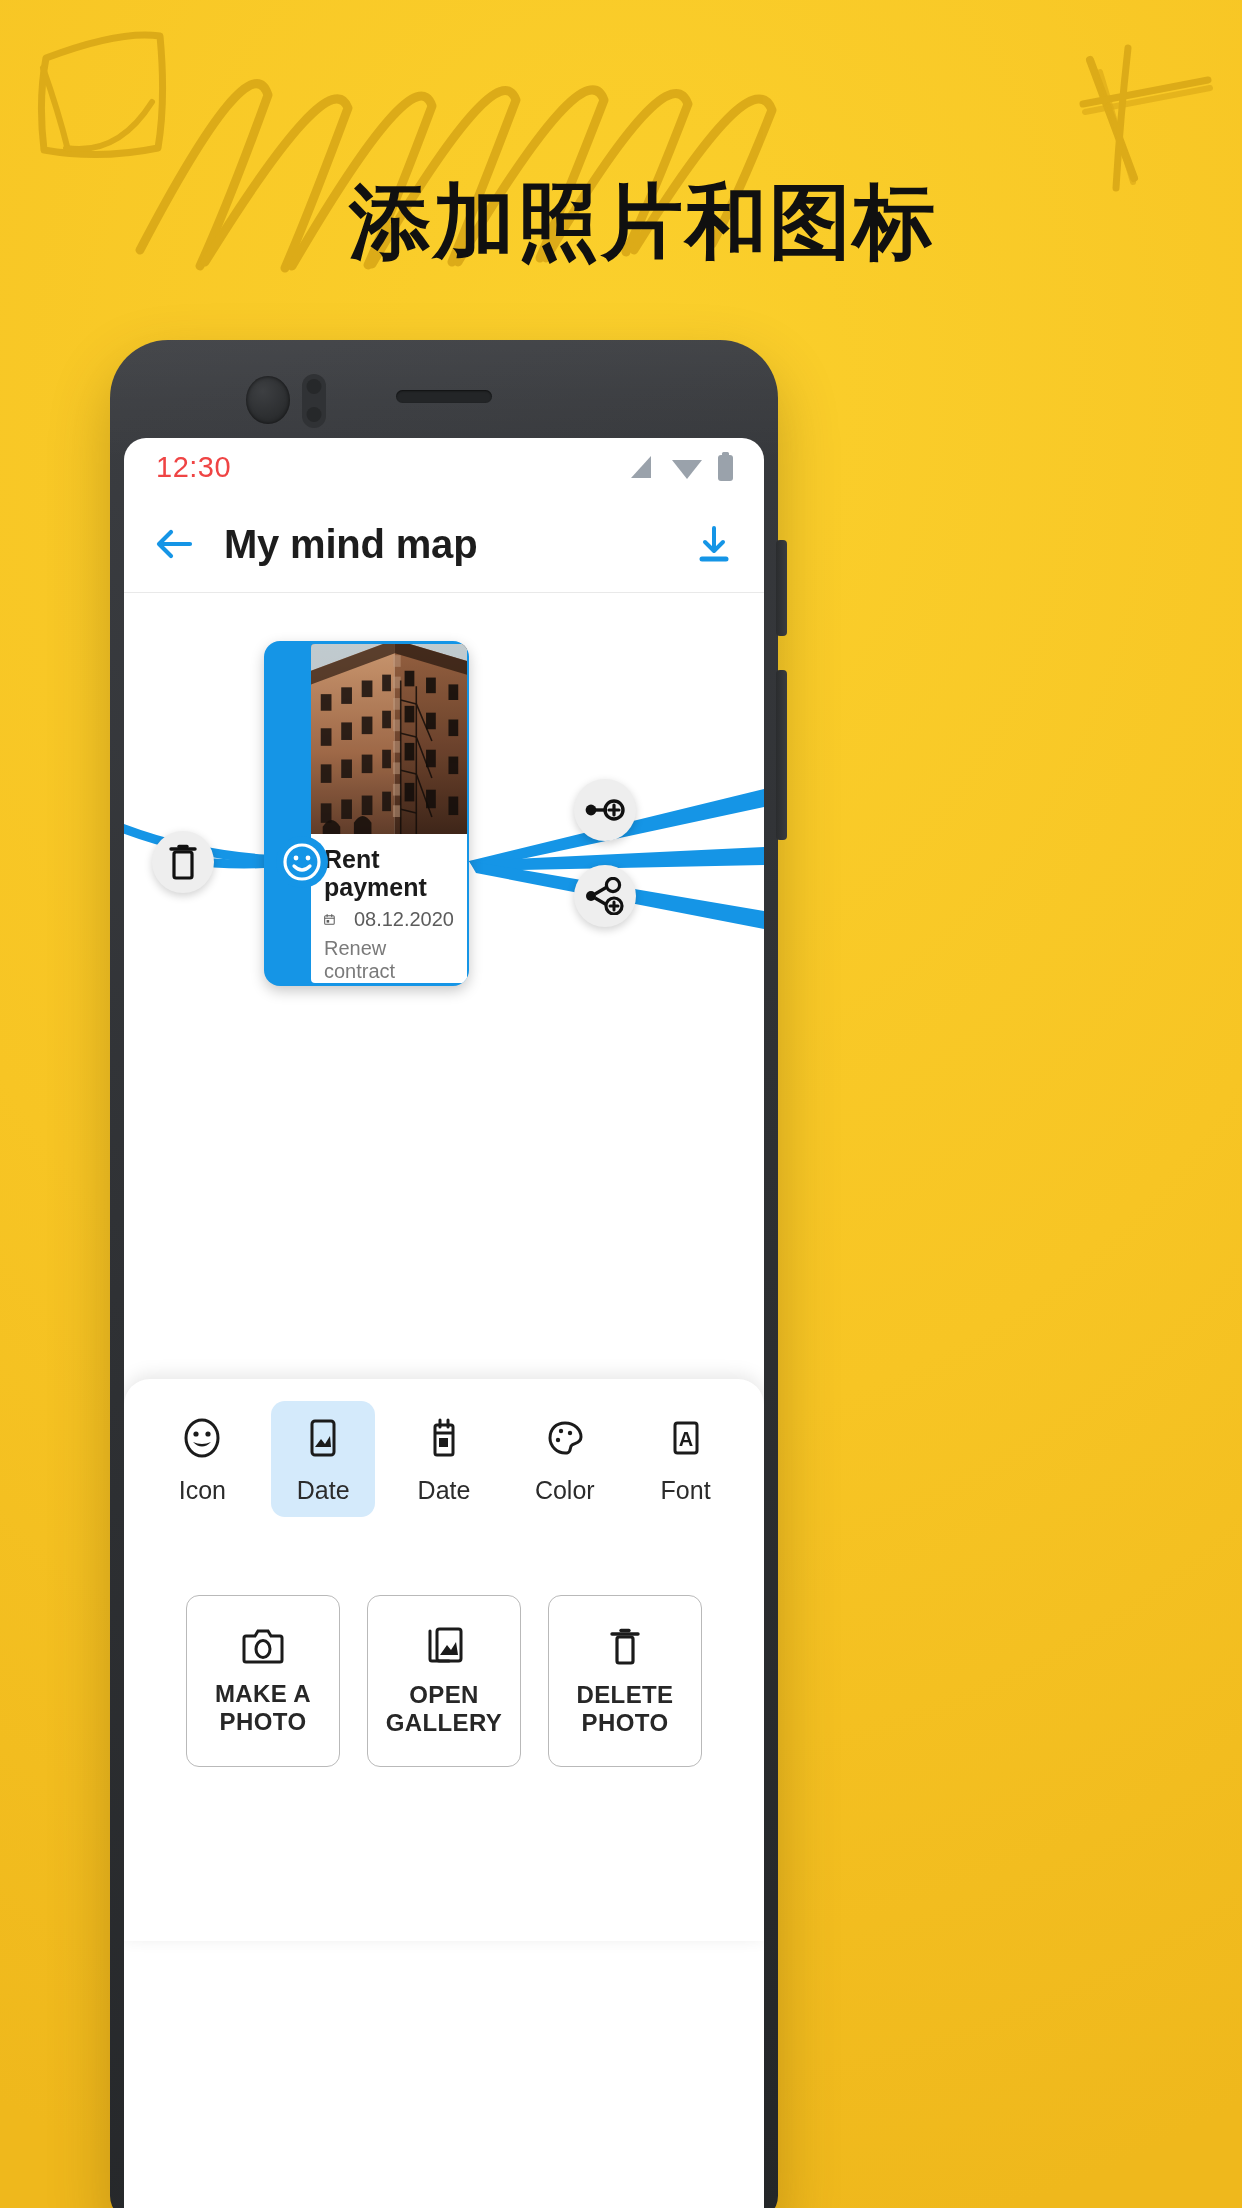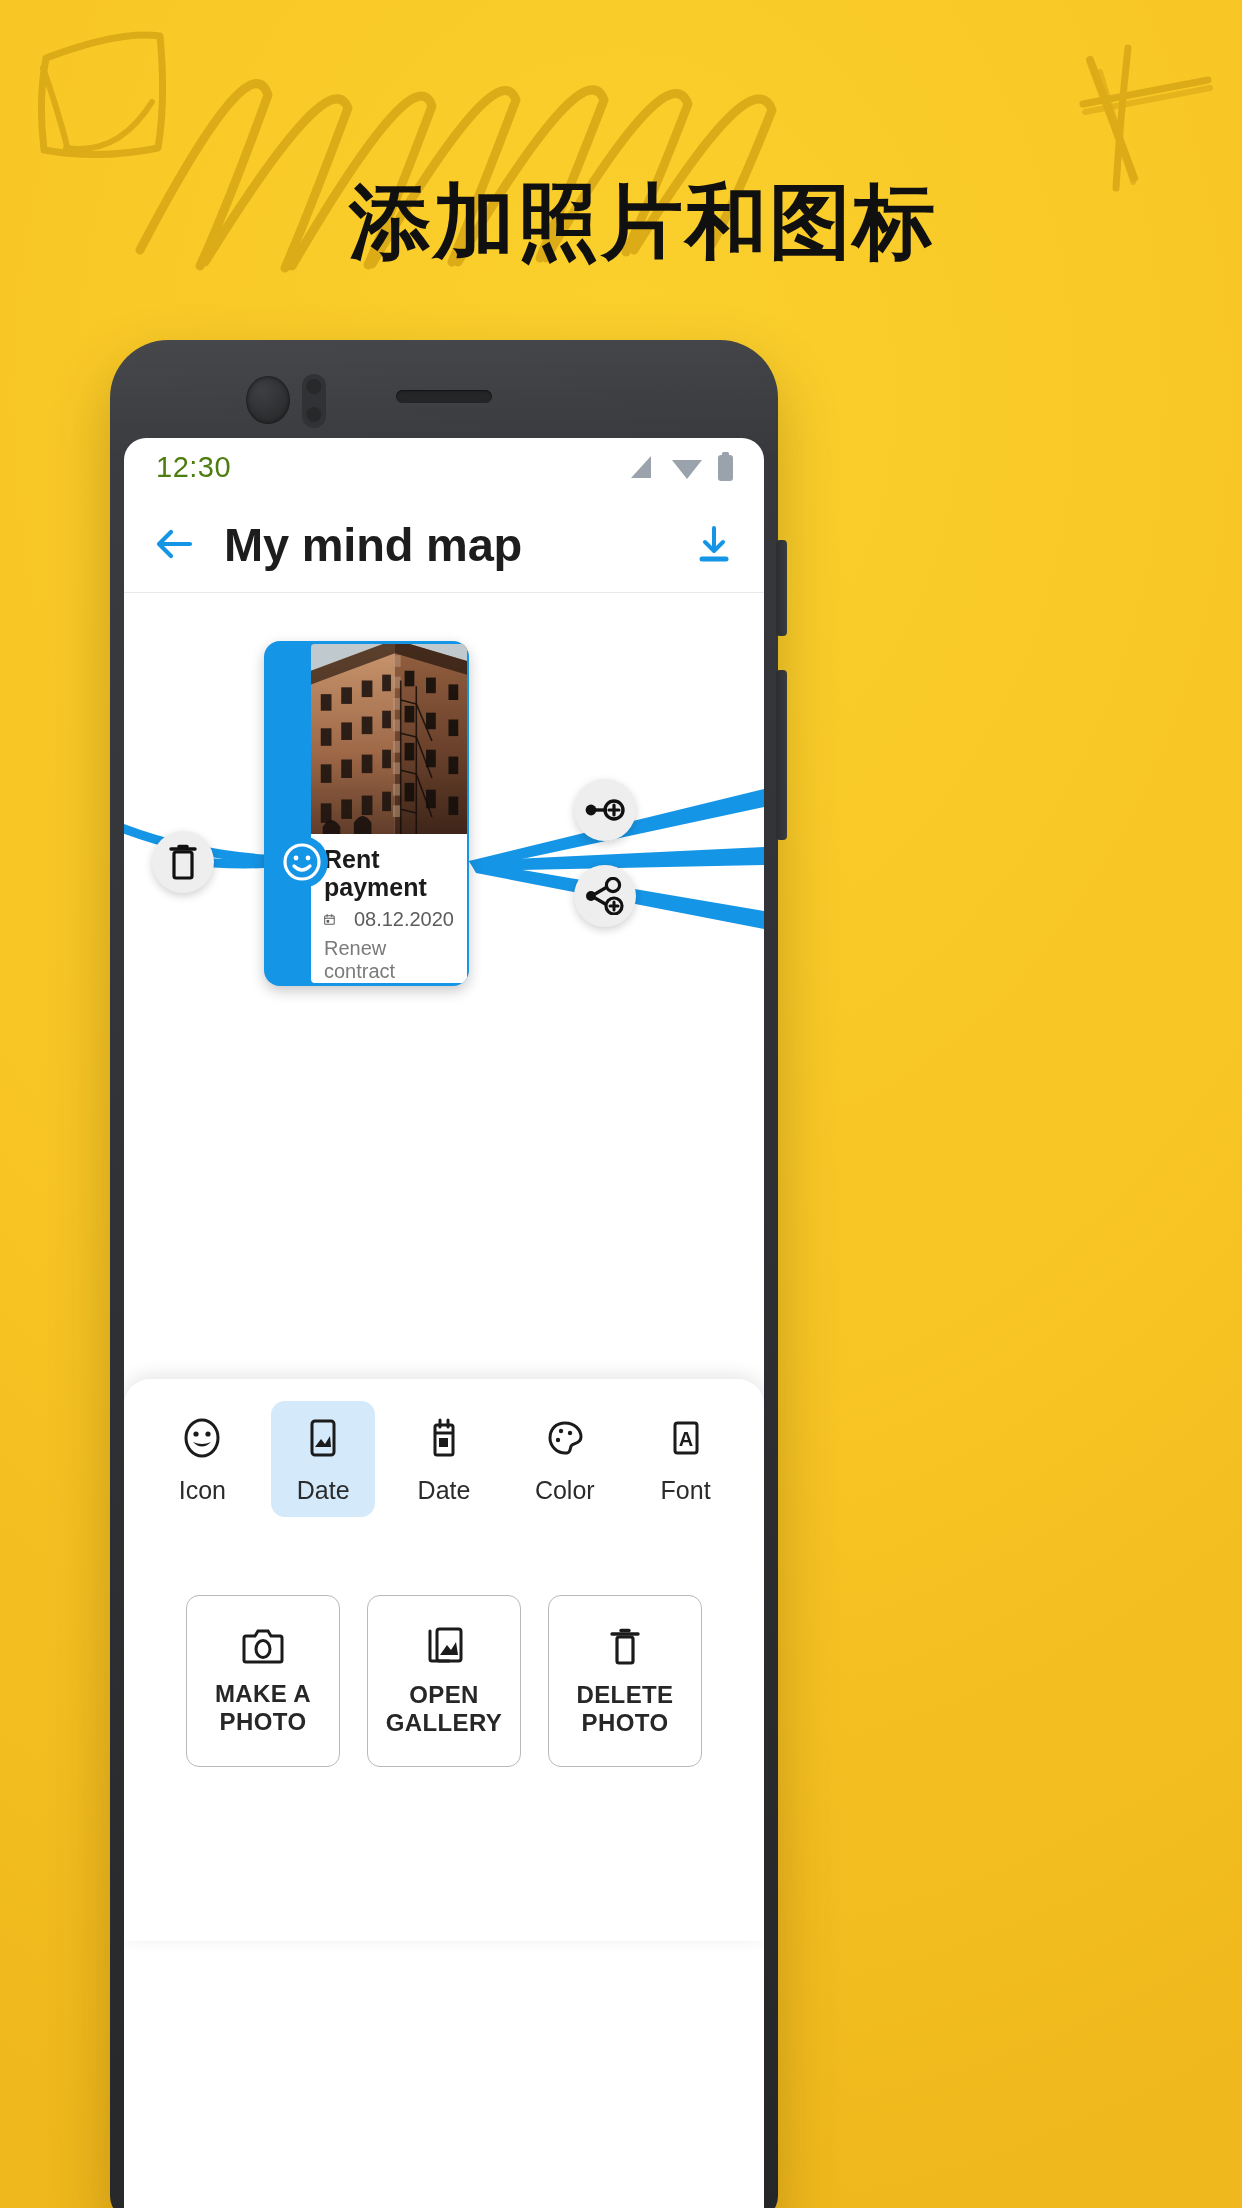--- a/index.html
+++ b/index.html
@@ -77,31 +77,31 @@
     background:#ffffff;
     border-radius:22px 22px 0 0;
     overflow:hidden;
   }
 
   
   .statusbar{
     height:58px;display:flex;align-items:center;justify-content:space-between;
     padding:0 30px 0 32px;
   }
-  .clock{font-size:29px;color:#4d7c0f;font-weight:400;letter-spacing:.5px;}
+  .clock{font-size:29px;color:#ef4444;font-weight:400;letter-spacing:.5px;}
   .sysicons{display:flex;align-items:center;gap:13px;}
 
   
   .appbar{
     height:96px;display:flex;align-items:center;gap:28px;
     padding:0 30px 0 28px;
     border-bottom:1px solid #e9e9e9;
   }
   .apptitle{
-    font-size:47px;font-weight:700;color:#1d1d1d;flex:1;
+    font-size:40px;font-weight:700;color:#1d1d1d;flex:1;
     letter-spacing:-.2px;
   }
   .iconbtn{display:flex;align-items:center;justify-content:center;}
 
   
   .canvas{position:relative;height:786px;background:#fff;overflow:hidden;}
 
   .node{
     position:absolute;left:140px;top:48px;width:205px;height:345px;
     background:#1595E6;border-radius:16px;

